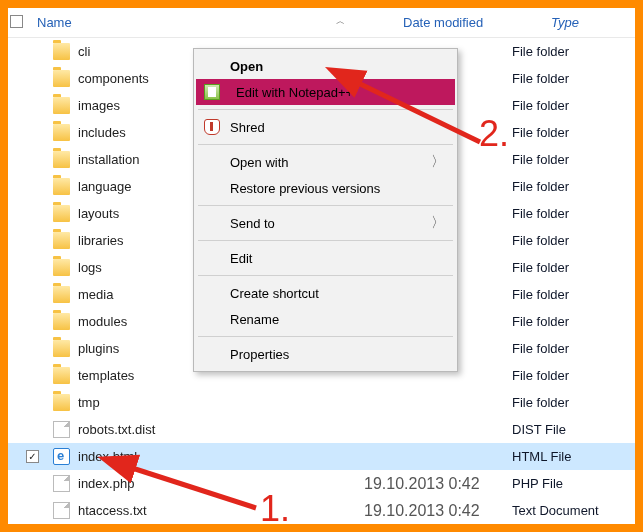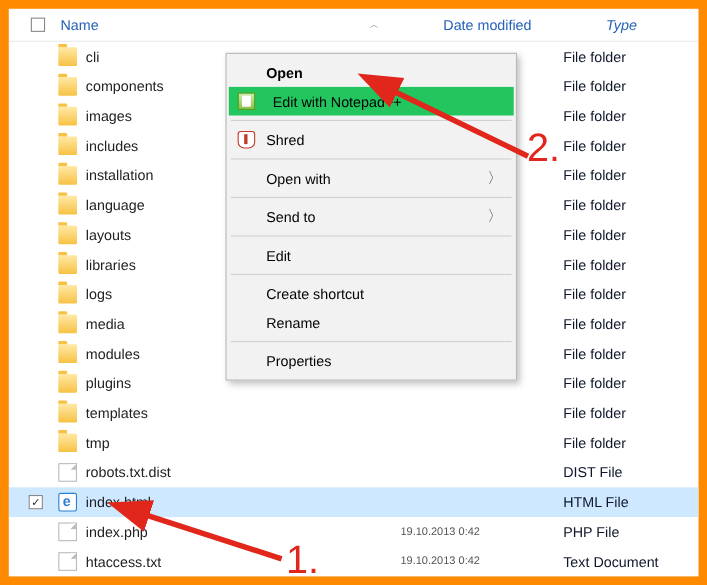--- a/index.html
+++ b/index.html
@@ -18,21 +18,21 @@
     position: relative;
     overflow: hidden;
   }
   .header {
     display: flex;
     align-items: center;
     border-bottom: 1px solid #e9e9e9;
     height: 30px;
     color: #2561b7;
   }
-  .col-name { flex: 0 0 345px; display:flex; align-items:center; padding-left: 20px;}
+  .col-name { flex: 0 0 345px; display:flex; align-items:flex-start; padding-left: 2px;}
   .col-date { flex: 0 0 148px; padding-left: 6px; margin-left: 44px;}
   .col-type { flex: 1; padding-left: 6px; font-style: italic;}
   .hdr-check { width:13px; height:13px; border:1px solid #888; margin-right:14px;}
   .sort { margin-left:auto; margin-right:8px; font-size:9px; color:#666;}
   .rows { }
   .row {
     display: flex;
     align-items: center;
     height: 27px;
   }
@@ -41,41 +41,41 @@
   .row.sel .cb { visibility:visible; background:#fff;}
   .chk { font-size:10px; color:#222;}
   .ficon { width:17px; height:17px; margin-right:8px; margin-left:10px; flex-shrink:0;}
   .folder { background:linear-gradient(#ffe9a6,#f7c244); border-radius:1px; position:relative;}
   .folder:before{content:"";position:absolute;top:-3px;left:0;width:8px;height:3px;background:#f7c244;border-radius:1px 1px 0 0;}
   .file { border:1px solid #bbb; background:#fff; position:relative;}
   .file:before{content:"";position:absolute;top:0;right:0;width:5px;height:5px;background:linear-gradient(135deg,#fff 49%,#bbb 50%);}
   .edge { border:1px solid #2a7fd5; background:#fff; border-radius:2px; position:relative;}
   .edge:after{content:"e";position:absolute;top:-1px;left:3px;color:#2a7fd5;font-weight:bold;font-size:13px;}
   .fname { flex: 0 0 280px; white-space:nowrap; overflow:hidden;}
-  .fdate { flex: 0 0 148px; color:#555; font-size:10px; padding-left:6px;}
+  .fdate { flex: 0 0 148px; color:#555; font-size:16px; padding-left:6px;}
   .ftype { flex: 1; color:#0f172a; padding-left:6px;}
   
   .ctx {
     position:absolute;
-    left:197px; top:40px;
+    left:185px; top:40px;
     width:265px;
     background:#f2f2f2;
     border:1px solid #b9b9b9;
     box-shadow:3px 3px 6px rgba(0,0,0,.25);
     padding:4px 2px;
   }
   .mi {
     display:flex; align-items:center;
     height:26px;
     padding:0 30px 0 34px;
     position:relative;
     color:#000;
   }
   .mi.bold { font-weight:600;}
-  .mi.hover { background:#22c55e;padding-left:40px;}
+  .mi.hover { background:#be185d;padding-left:40px;}
   .mi .micon{ position:absolute; left:8px; width:16px; height:16px;}
   .npp { background:linear-gradient(#cfe8b0,#8bc34a); border:1px solid #5a9e1e; position:relative;}
   .npp:after{content:"";position:absolute;left:3px;top:2px;width:8px;height:10px;background:#fff;}
   .shield { border:1.5px solid #c0392b; border-radius:3px 3px 6px 6px; background:#fff; position:relative;}
   .shield:after{content:"";position:absolute;left:5px;top:2px;width:3px;height:9px;background:#c0392b;}
   .mi .arr{position:absolute; right:10px; font-size:14px; color:#555;}
   .sep { height:1px; background:#d0d0d0; margin:4px 2px;}
   
   .ann {position:absolute; pointer-events:none;}
   .num { color:#e1261c; font-size:36px; font-weight:400; font-family:"Segoe UI",sans-serif;}
@@ -242,20 +242,23 @@
       <div class="sep"></div>
       <div class="mi">
         <div class="micon shield"></div>
         <span>Shred</span>
       </div>
       <div class="sep"></div>
       <div class="mi">
         <span>Open with</span>
         <span class="arr">〉</span>
       </div>
+      <div class="mi">
+        <span>Restore previous versions</span>
+      </div>
       <div class="sep"></div>
       <div class="mi">
         <span>Send to</span>
         <span class="arr">〉</span>
       </div>
       <div class="sep"></div>
       <div class="mi">
         <span>Edit</span>
       </div>
       <div class="sep"></div>

